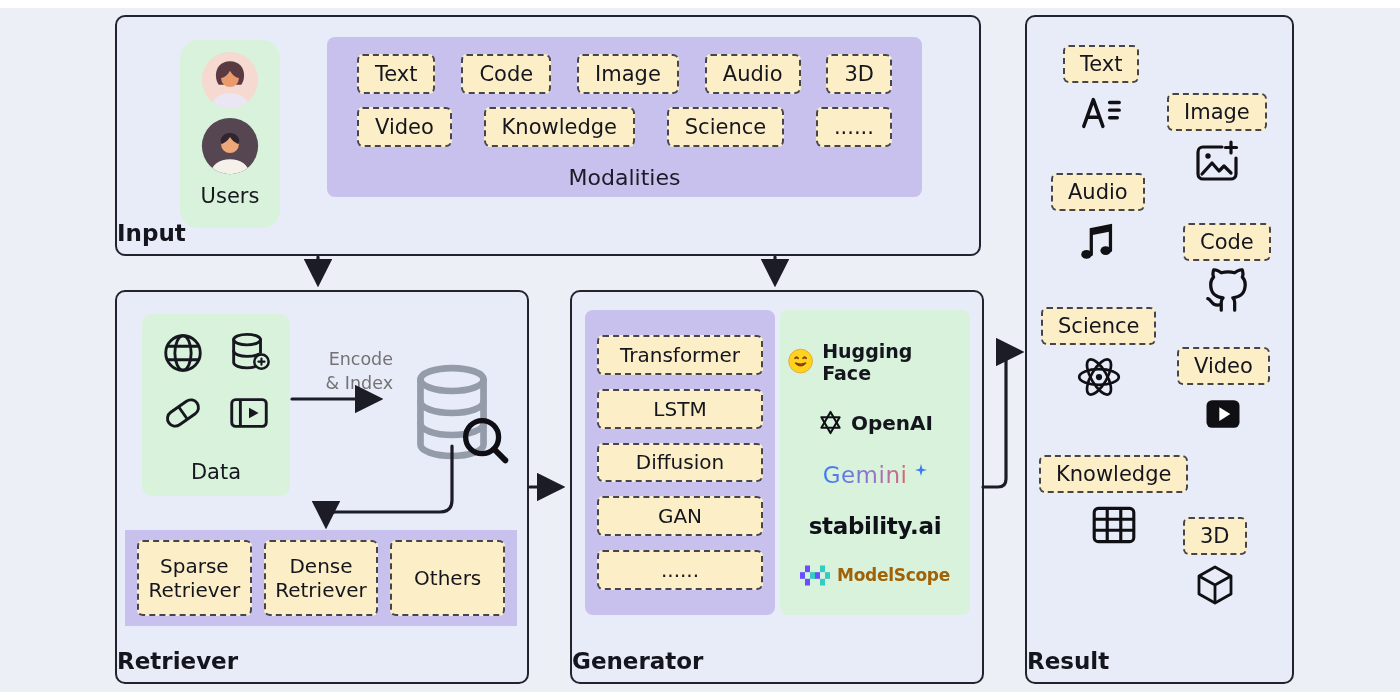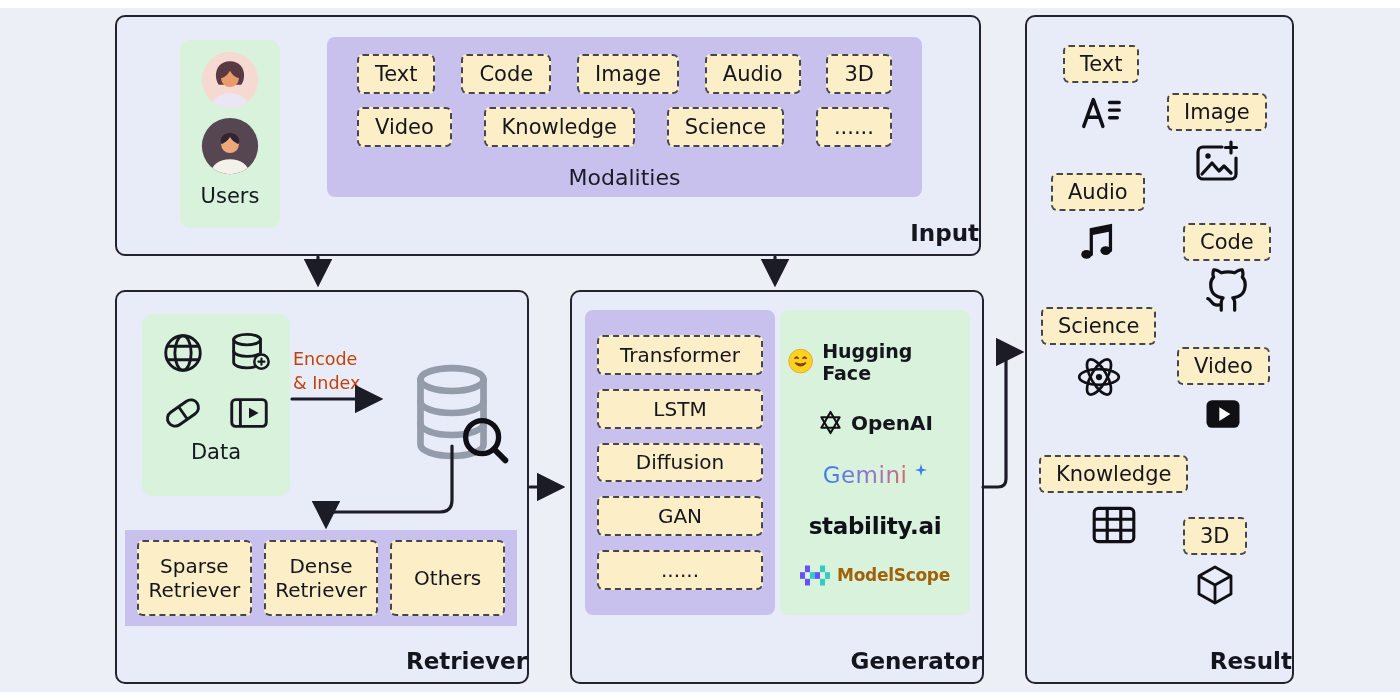--- a/index.html
+++ b/index.html
@@ -1,49 +1,49 @@
 <!DOCTYPE html>
 <html><head>
 <meta charset="utf-8">
 <title>Pipeline Diagram</title>
 <style>
   html,body{margin:0;padding:0}
   body{width:1400px;height:700px;position:relative;overflow:hidden;background:#ffffff;
        font-family:"DejaVu Sans","Liberation Sans",sans-serif;color:#17171f;}
   .canvas{position:absolute;left:0;top:8px;width:1400px;height:684px;background:#edeff7;z-index:0;}
   .panel{position:absolute;background:#e8ebf8;border:2.5px solid #23232e;border-radius:10px;z-index:1;}
-  .panel-label{position:absolute;left:9px;right:0;bottom:8px;text-align:right;font-weight:bold;
+  .panel-label{position:absolute;left:0;right:0;bottom:8px;text-align:left;font-weight:bold;
                font-size:23px;color:#15151d;}
   .arrows{position:absolute;left:0;top:0;width:1400px;height:700px;z-index:6;pointer-events:none;}
   .arrow{stroke:#1c1c26;stroke-width:3.2;fill:none;marker-end:url(#ah);stroke-linecap:round;}
 
   .tag{background:#fcefc7;border:2px dashed #45454f;border-radius:6px;color:#15151d;
        display:flex;align-items:center;justify-content:center;box-sizing:border-box;}
 
   
   .input-panel{left:115px;top:15px;width:862px;height:237px;}
   .users-box{position:absolute;left:63px;top:23px;width:100px;height:188px;background:#d8f2dc;
-             border-radius:10px;display:flex;flex-direction:column;align-items:center;padding-top:10px;box-sizing:border-box;}
+             border-radius:18px;display:flex;flex-direction:column;align-items:center;padding-top:10px;box-sizing:border-box;}
   .users-box svg{display:block;margin-bottom:6px;}
   .users-label{font-size:21px;margin-top:2px;}
   .modalities-box{position:absolute;left:210px;top:20px;width:595px;height:160px;background:#c8c1ed;
                   border-radius:8px;padding:17px 30px 6px 30px;box-sizing:border-box;
                   display:flex;flex-direction:column;}
   .mod-row{display:flex;justify-content:space-between;margin-bottom:13px;}
   .mtag{height:40px;padding:0 16px;font-size:21px;}
   .mod-label{text-align:center;font-size:22px;margin-top:5px;color:#1b1b26;}
 
   
   .retriever-panel{left:115px;top:290px;width:410px;height:390px;}
   .data-box{position:absolute;left:25px;top:22px;width:148px;height:182px;background:#d8f2dc;
             border-radius:10px;display:flex;flex-direction:column;align-items:center;padding-top:16px;box-sizing:border-box;}
   .data-icons{display:grid;grid-template-columns:52px 52px;grid-gap:14px 14px;justify-items:center;align-items:center;}
-  .data-label{font-size:21px;margin-top:4px;}
-  .encode-block{position:absolute;left:176px;top:56px;width:100px;text-align:left;
-                font-size:17.5px;line-height:1.35;color:#c2410c;}
+  .data-label{font-size:21px;margin-top:24px;}
+  .encode-block{position:absolute;left:176px;top:56px;width:100px;text-align:right;
+                font-size:17.5px;line-height:1.35;color:#737373;}
   .db-big{position:absolute;left:292px;top:68px;}
   .magnifier{position:absolute;left:338px;top:118px;}
   .retriever-tags{position:absolute;left:8px;top:238px;width:392px;height:96px;background:#c8c1ed;
                   border-radius:0;display:flex;gap:12px;padding:10px 12px;box-sizing:border-box;}
   .ktag{flex:1;font-size:20px;text-align:center;line-height:1.2;padding:6px 2px;}
 
   
   .generator-panel{left:570px;top:290px;width:410px;height:390px;}
   .models-box{position:absolute;left:13px;top:18px;width:190px;height:305px;background:#c8c1ed;
               border-radius:8px;display:flex;flex-direction:column;gap:14px;padding:25px 12px;box-sizing:border-box;}

